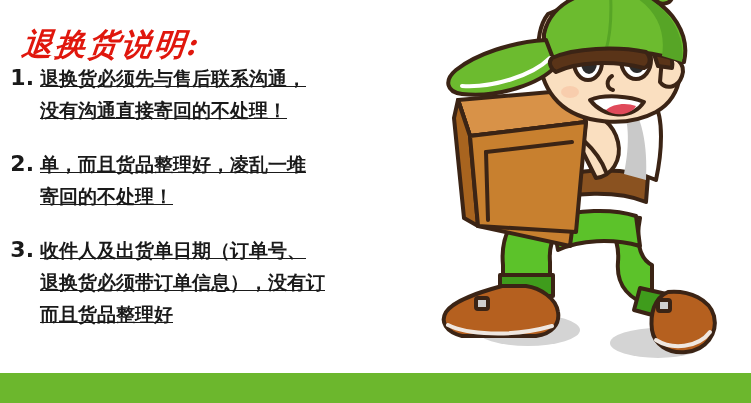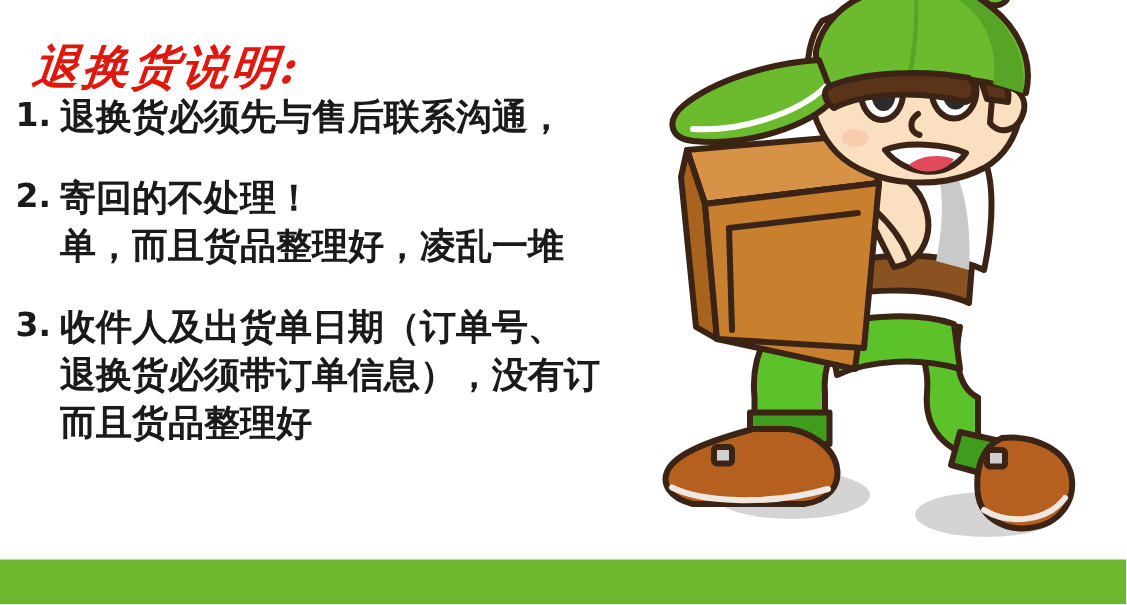--- a/index.html
+++ b/index.html
@@ -58,27 +58,28 @@
     font-size: 22px;
     font-weight: bold;
     color: #1a1a1a;
     line-height: 32px;
     font-family: "DejaVu Sans", "Liberation Sans", sans-serif;
   }
   .rule-lines {
     flex: 1 1 auto;
   }
   .rule-line {
-    font-size: 24px;
+    font-size: 19px;
     font-weight: bold;
     color: #1a1a1a;
     line-height: 32px;
     letter-spacing: 0px;
     white-space: nowrap;
     font-family: "DejaVu Sans", "Liberation Sans", sans-serif;
+    text-decoration: underline;
   }
 
   
   .footer-bar {
     position: absolute;
     left: 0;
     top: 373px;
     width: 751px;
     height: 30px;
     background: #6cb72d;
@@ -102,28 +103,29 @@
   <div class="text-col">
 
     <div class="title">退换货说明:</div>
 
     <div class="rule-list">
 
       <div class="rule">
         <div class="rule-num">1.</div>
         <div class="rule-lines">
           <div class="rule-line">退换货必须先与售后联系沟通，</div>
+          <div class="rule-line">没有沟通直接寄回的不处理！</div>
         </div>
       </div>
 
       <div class="rule">
         <div class="rule-num">2.</div>
         <div class="rule-lines">
+          <div class="rule-line">单，而且货品整理好，凌乱一堆</div>
           <div class="rule-line">寄回的不处理！</div>
-          <div class="rule-line">单，而且货品整理好，凌乱一堆</div>
         </div>
       </div>
 
       <div class="rule">
         <div class="rule-num">3.</div>
         <div class="rule-lines">
           <div class="rule-line">收件人及出货单日期（订单号、</div>
           <div class="rule-line">退换货必须带订单信息），没有订</div>
           <div class="rule-line">而且货品整理好</div>
         </div>

